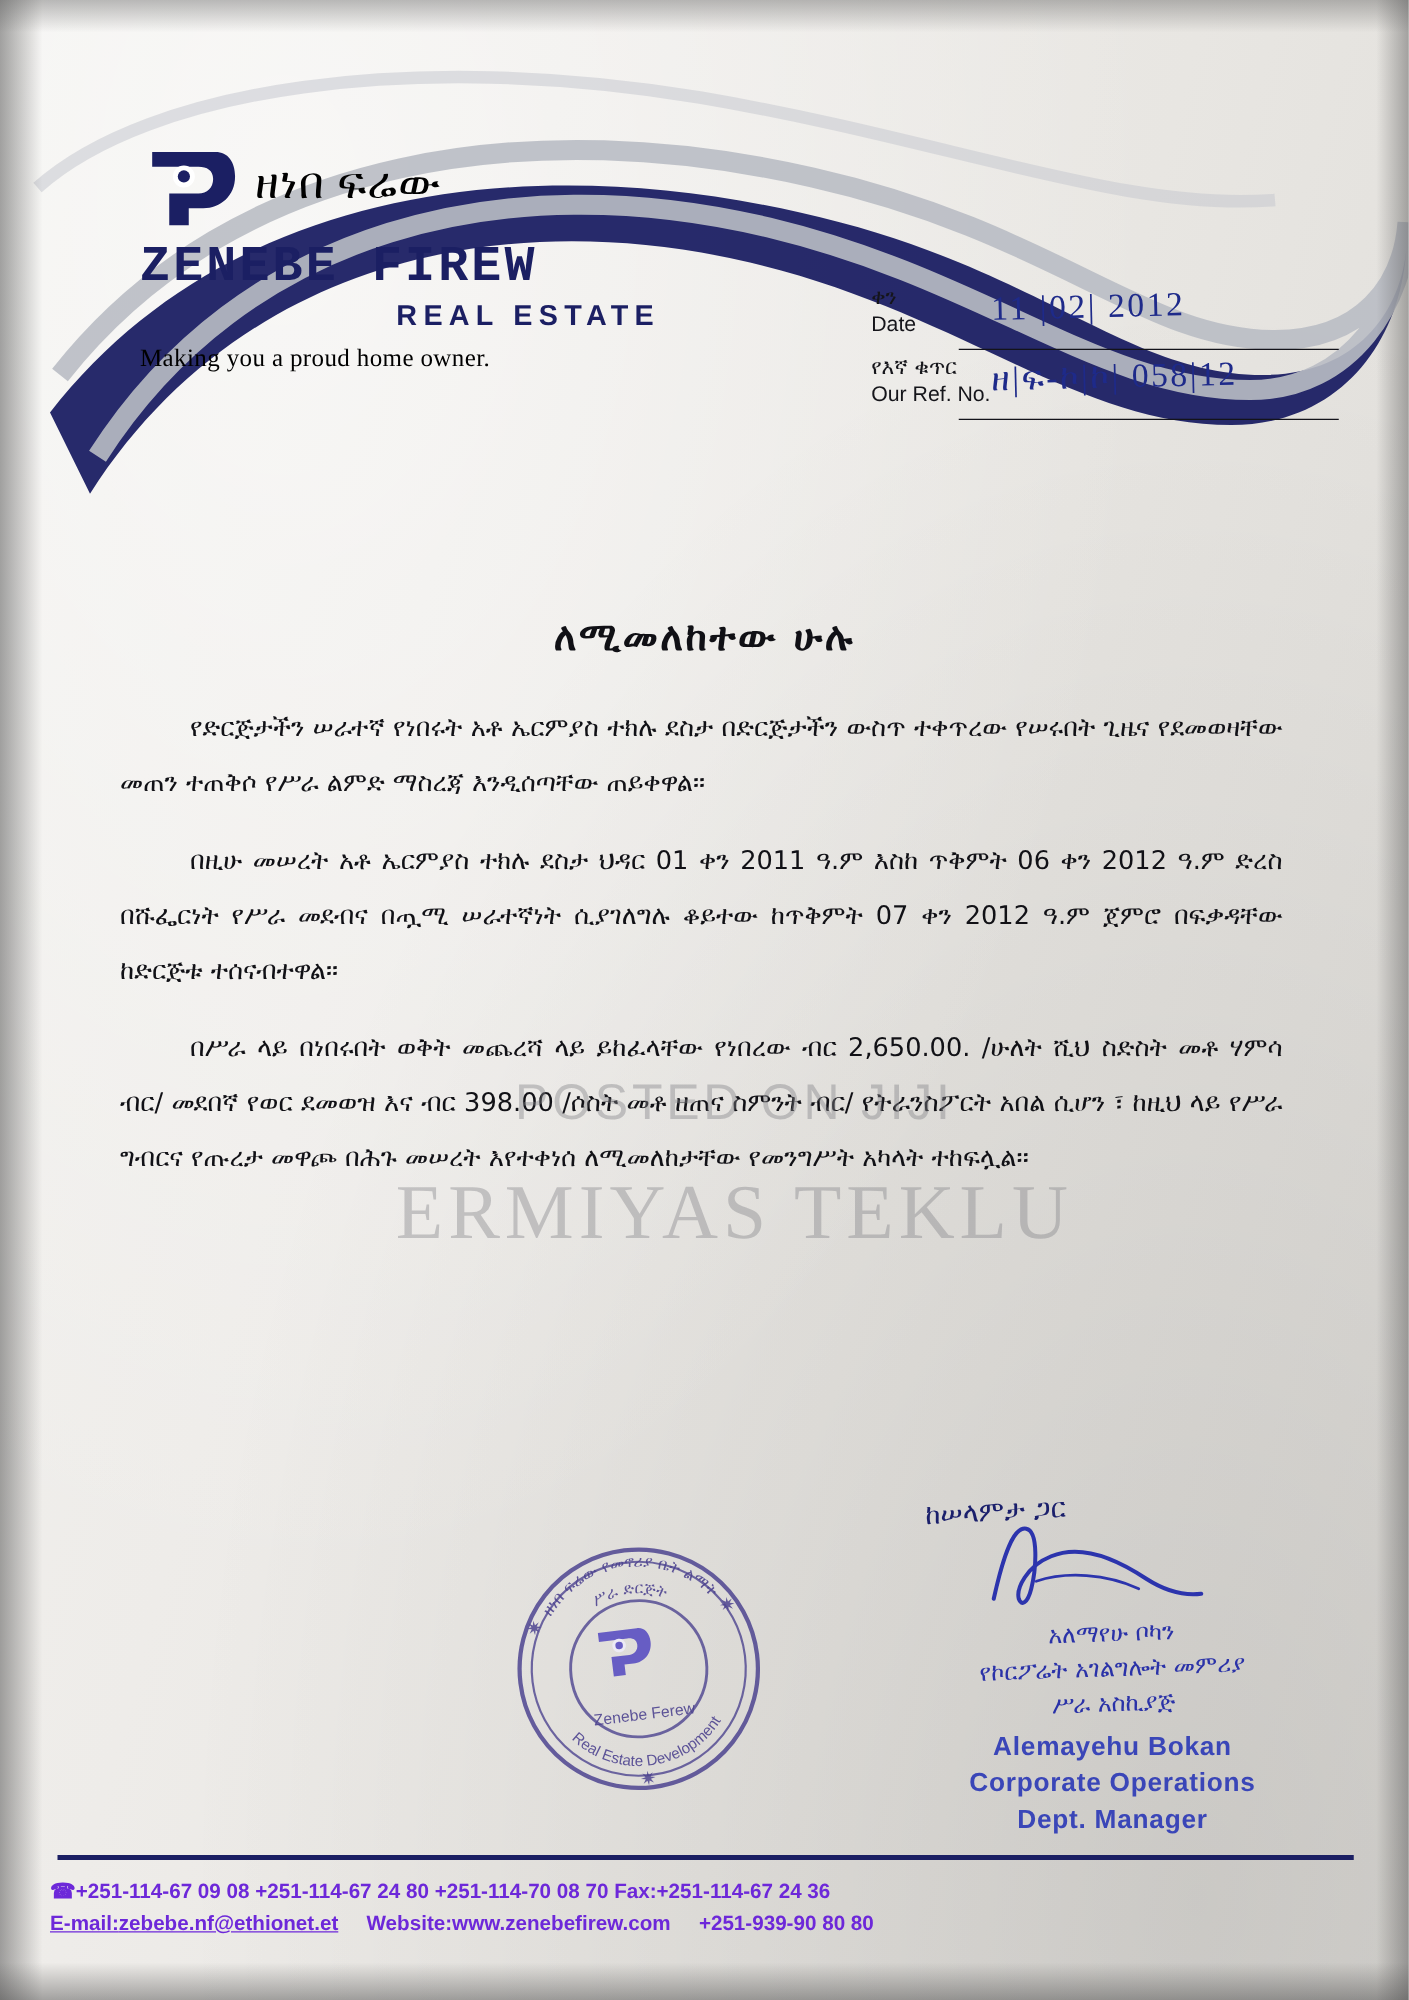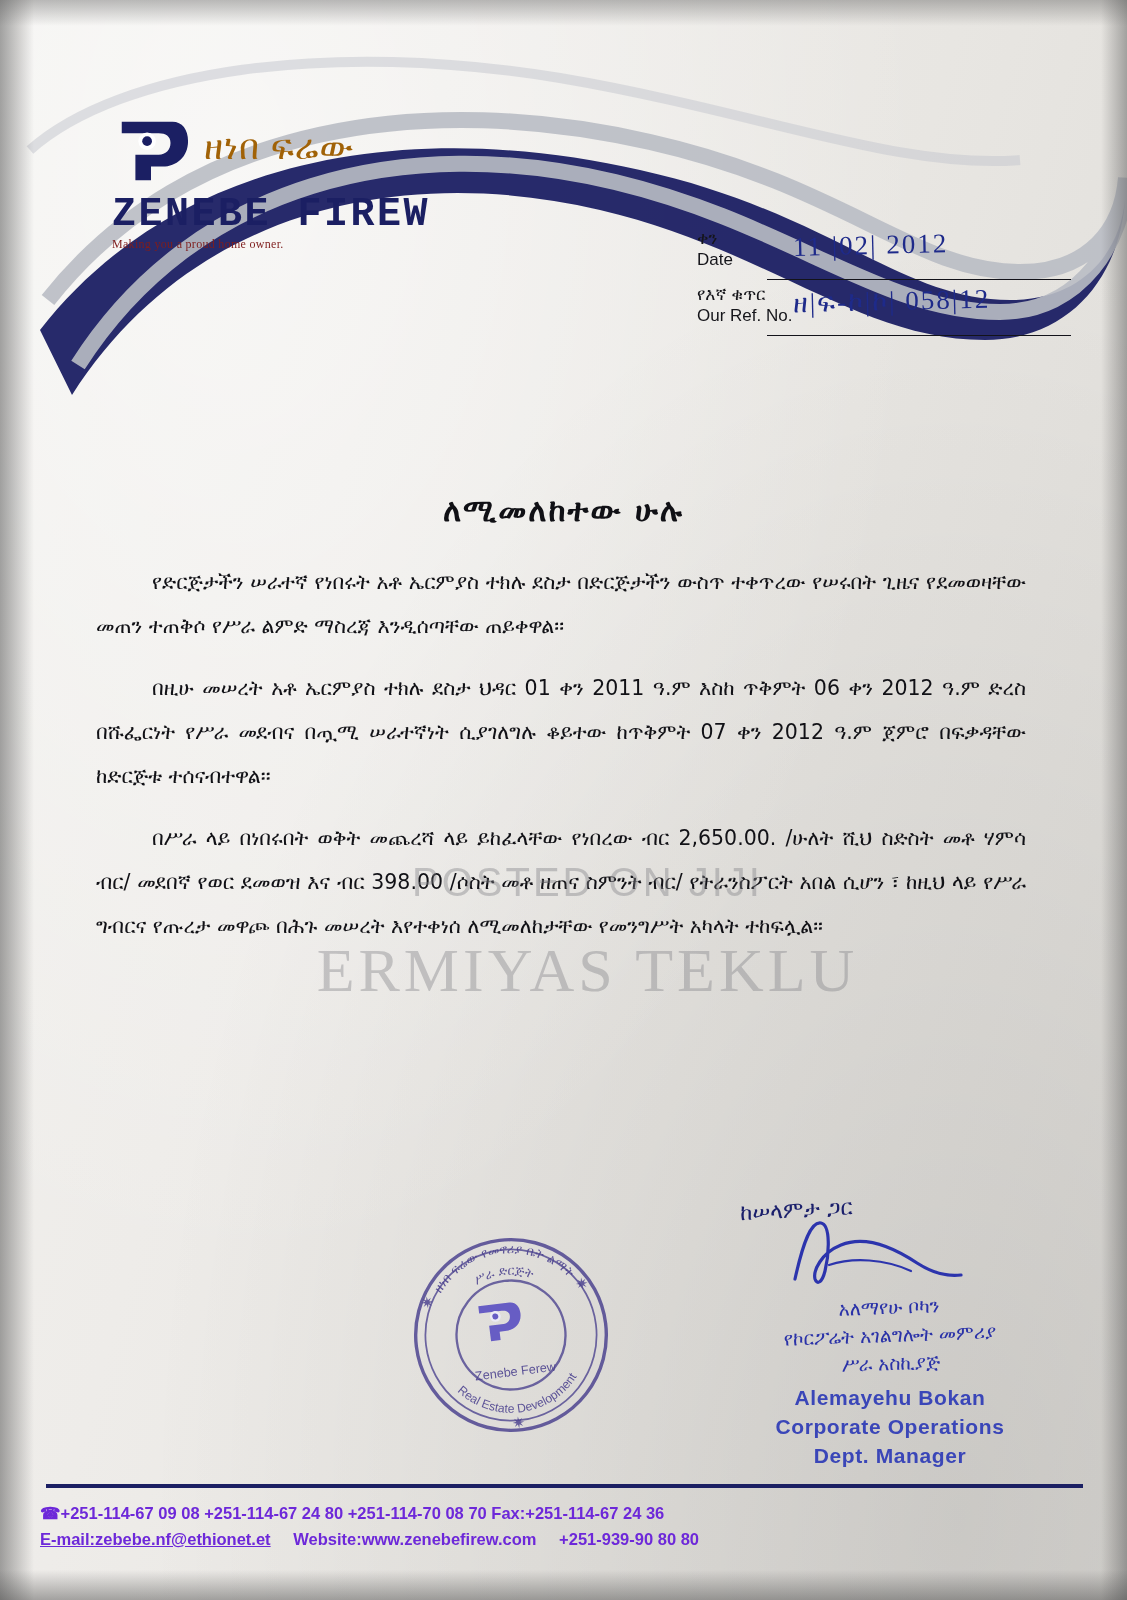--- a/index.html
+++ b/index.html
@@ -63,23 +63,23 @@
     top: 108px;
     width: 430px;
   }
   .logo-row {
     display: flex;
     align-items: center;
     gap: 14px;
   }
   .logo-mark { width: 78px; height: 78px; }
   .logo-amharic {
-    font-family: Liberation Sans, sans-serif;
+    font-family: Liberation Serif, serif;
     font-size: 35px;
-    color: #a16207;
+    color: #000000;
     letter-spacing: 1px;
     white-space: nowrap;
   }
   .logo-name {
     margin-top: 6px;
     font-family: Liberation Mono, monospace;
     font-size: 40px;
     font-weight: bold;
     color: #1b1f63;
     letter-spacing: 2.5px;
@@ -88,23 +88,24 @@
     margin-top: 2px;
     text-align: right;
     font-family: "Liberation Sans", sans-serif;
     font-size: 23px;
     font-weight: bold;
     color: #1b1f63;
     letter-spacing: 5px;
     padding-right: 14px;
   }
   .logo-tag {
+    margin-top: 10px;
     font-family: "Liberation Serif", serif;
-    font-size: 12px;
-    color: #7f1d1d;
+    font-size: 20px;
+    color: #000000;
     font-style: normal;
     letter-spacing: 0.3px;
   }
 
   
   .refblock {
     position: absolute;
     right: 70px;
     top: 228px;
     width: 360px;
@@ -290,20 +291,21 @@
     <div class="logo-block">
       <div class="logo-row">
         <svg class="logo-mark" viewBox="0 0 80 80">
           <path d="M10 14 H62 C72 14 78 22 78 34 C78 50 66 60 52 60 H40 L40 74 L24 74 L24 48 H48 C55 48 60 43 60 36 C60 29 55 26 48 26 H10 Z" fill="#1b1f63"></path>
           <circle cx="36" cy="34" r="9" fill="#ffffff"></circle>
           <circle cx="36" cy="34" r="5" fill="#1b1f63"></circle>
         </svg>
         <div class="logo-amharic">ዘነበ ፍሬው</div>
       </div>
       <div class="logo-name">ZENEBE FIREW</div>
+      <div class="logo-sub">REAL ESTATE</div>
       <div class="logo-tag">Making you a proud home owner.</div>
     </div>
 
     <div class="refblock">
       <div class="ref-line">
         <div class="ref-label">
           <span class="am">ቀን</span>
           <span>Date</span>
         </div>
         <div class="ref-value">11 |02| 2012</div>

